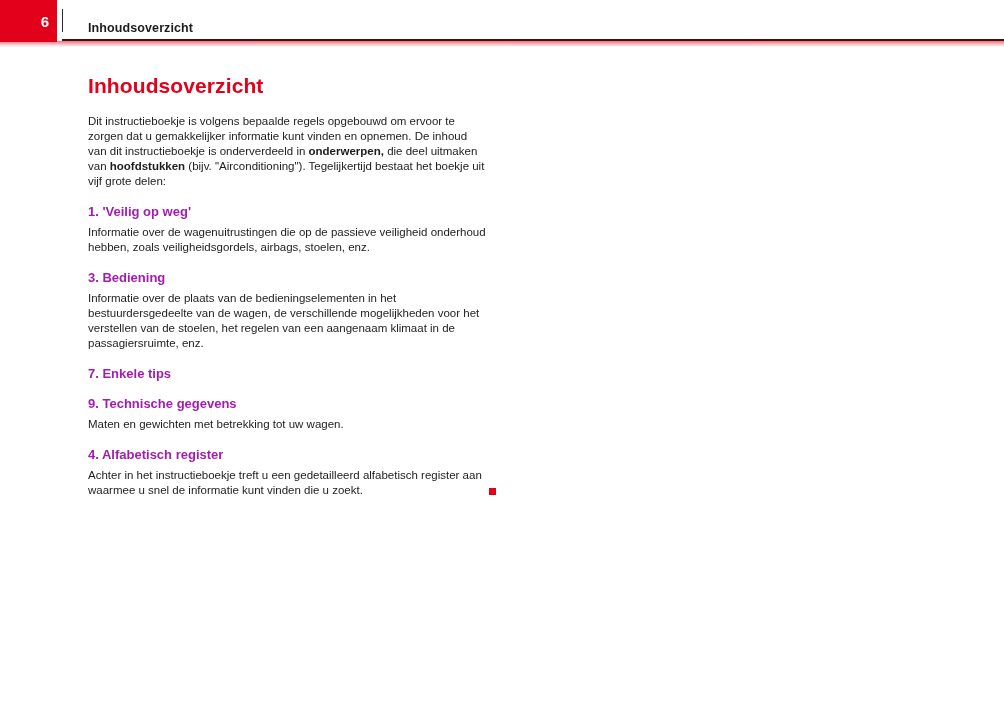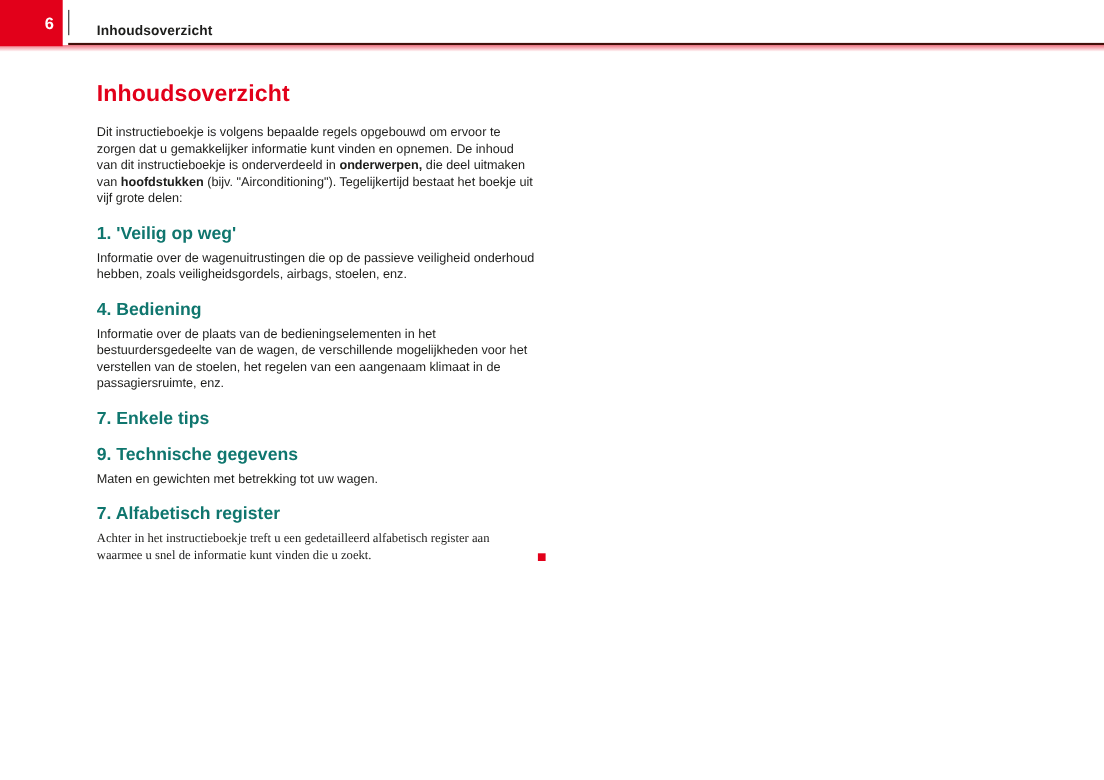--- a/index.html
+++ b/index.html
@@ -73,27 +73,27 @@
     margin-bottom: 16px;
   }
   .body {
     font-size: 11.5px;
     line-height: 15px;
     color: #1d1d1b;
     text-align: left;
   }
   .body b { font-weight: bold; }
   .sec {
-    color: #0f766e;
-    font-size: 16px;
+    color: #a21caf;
+    font-size: 13px;
     font-weight: bold;
     margin-top: 15px;
     margin-bottom: 6px;
   }
-  .last { position: relative; font-family: Liberation Serif, serif; }
+  .last { position: relative; }
   .endmark {
     position: absolute;
     right: -10px;
     bottom: 3px;
     width: 7px;
     height: 7px;
     background: #e2001a;
     display: inline-block;
   }
 </style>
@@ -114,32 +114,32 @@
     <h1 class="title">Inhoudsoverzicht</h1>
 
     <p class="body"><span>Dit instructieboekje is volgens bepaalde regels opgebouwd om ervoor te zorgen dat u gemakkelijker informatie kunt vinden en opnemen. De inhoud van dit instructieboekje is onderverdeeld in </span><b>onderwerpen,</b><span> die deel uitmaken van </span><b>hoofdstukken</b><span> (bijv. "Airconditioning"). Tegelijkertijd bestaat het boekje uit vijf grote delen:</span></p>
 
     <section>
       <h2 class="sec">1. 'Veilig op weg'</h2>
       <p class="body">Informatie over de wagenuitrustingen die op de passieve veiligheid onderhoud hebben, zoals veiligheidsgordels, airbags, stoelen, enz.</p>
     </section>
 
     <section>
-      <h2 class="sec">4. Bediening</h2>
+      <h2 class="sec">3. Bediening</h2>
       <p class="body">Informatie over de plaats van de bedieningselementen in het bestuurdersgedeelte van de wagen, de verschillende mogelijkheden voor het verstellen van de stoelen, het regelen van een aangenaam klimaat in de passagiersruimte, enz.</p>
     </section>
 
     <section>
       <h2 class="sec">7. Enkele tips</h2>
     </section>
 
     <section>
       <h2 class="sec">9. Technische gegevens</h2>
       <p class="body">Maten en gewichten met betrekking tot uw wagen.</p>
     </section>
 
     <section>
-      <h2 class="sec">7. Alfabetisch register</h2>
+      <h2 class="sec">4. Alfabetisch register</h2>
       <p class="body last"><span>Achter in het instructieboekje treft u een gedetailleerd alfabetisch register aan waarmee u snel de informatie kunt vinden die u zoekt.</span><span class="endmark"></span></p>
     </section>
   </main>
 
 </div>
 
 </body></html>

